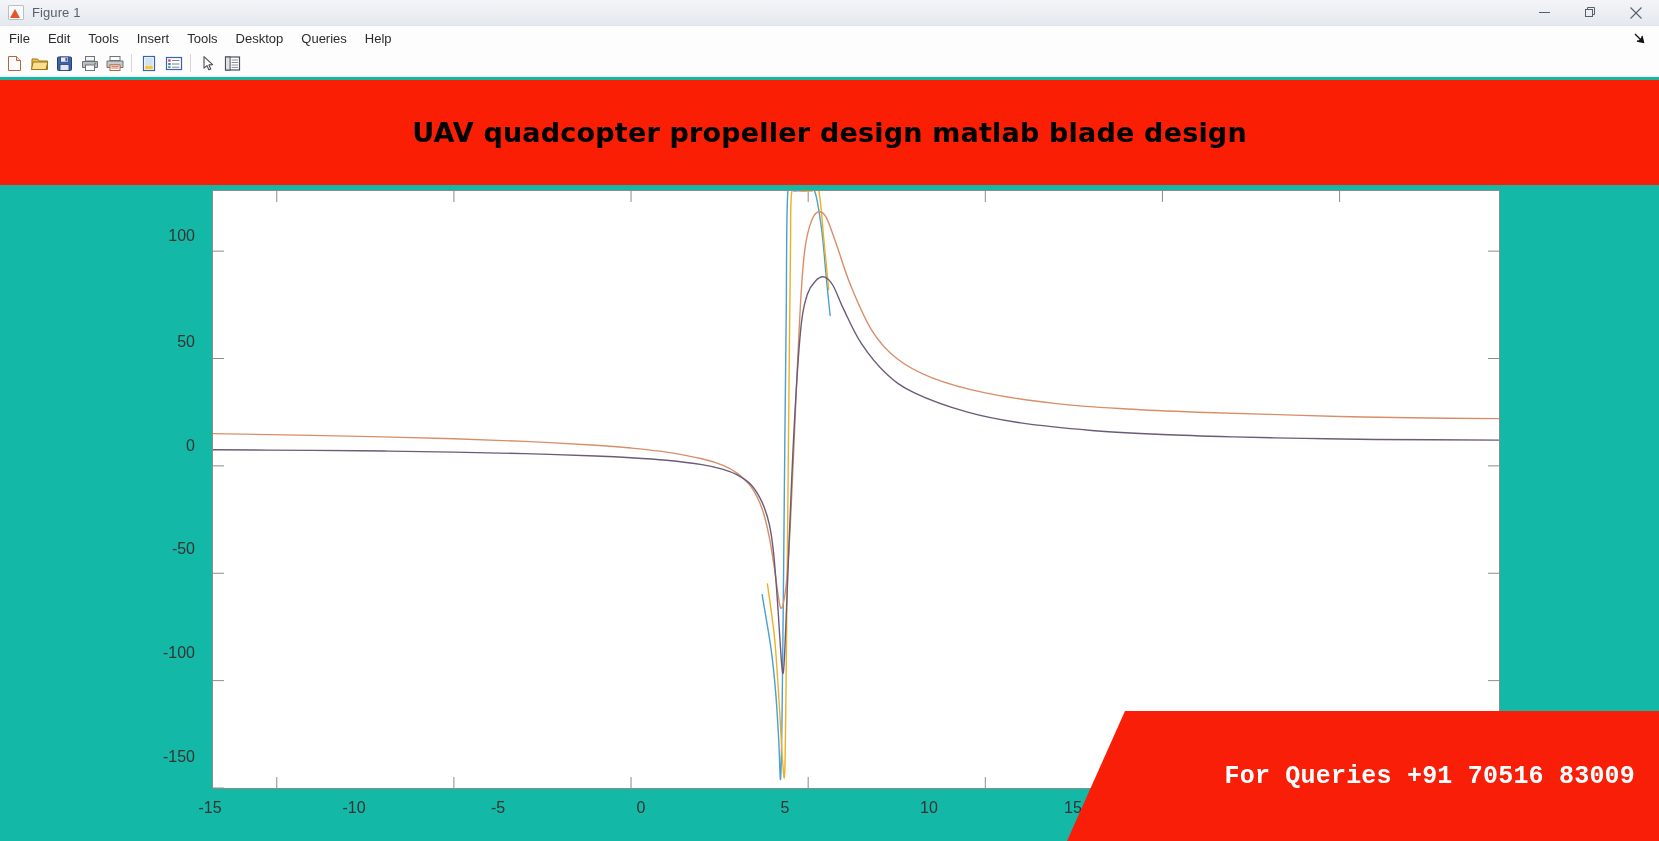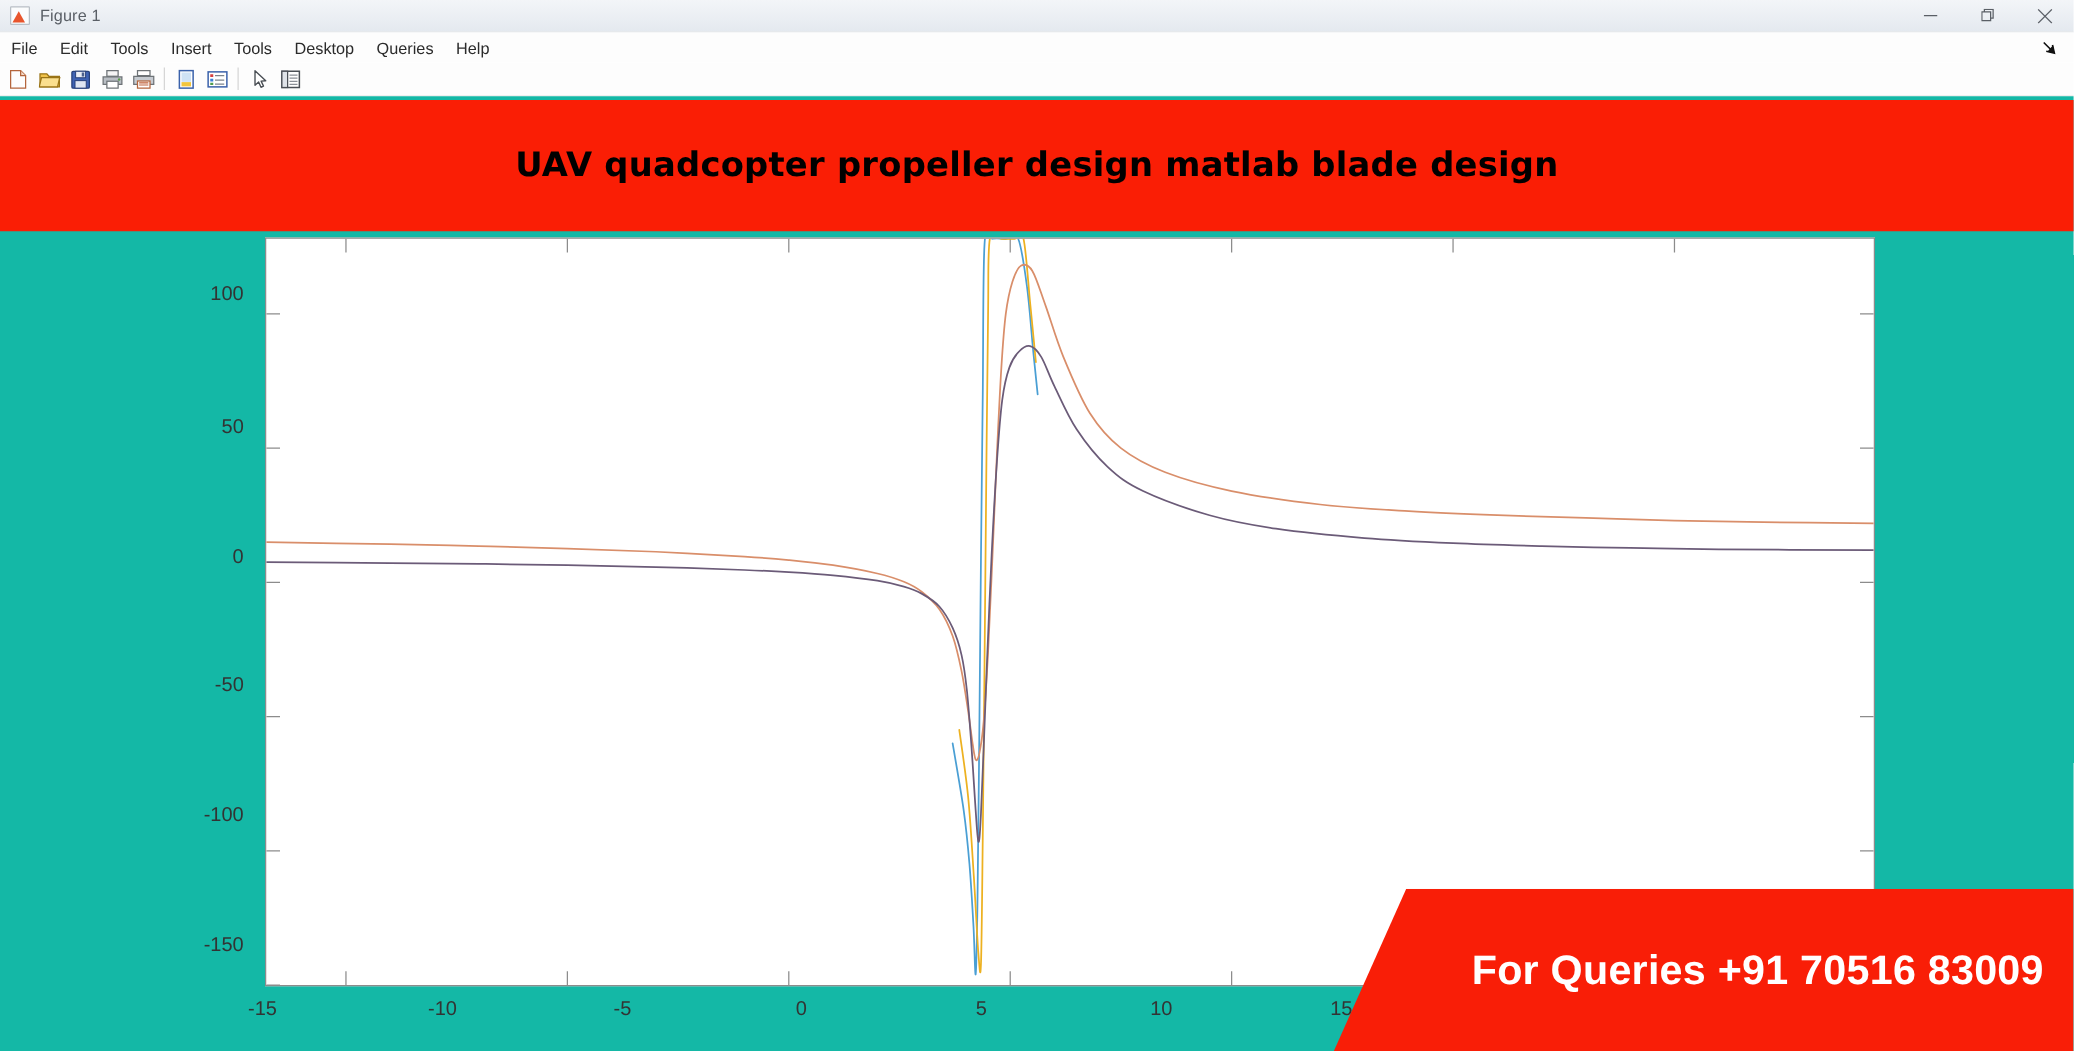--- a/index.html
+++ b/index.html
@@ -158,23 +158,23 @@
     background: #f91e07;
     z-index: 30;
     clip-path: polygon(58px 0, 592px 0, 592px 130px, 0 130px);
     display: flex; flex-direction: column;
     align-items: flex-end; justify-content: center;
     padding-right: 24px;
     gap: 4px;
   }
   .contact-line {
     color: #ffffff;
-    font-size: 33px;
+    font-size: 25px;
     font-weight: bold;
-    font-family: Liberation Sans, sans-serif;
+    font-family: Liberation Mono, monospace;
     letter-spacing: .2px;
     white-space: nowrap;
   }
 </style>
 </head>
 <body>
 
 <div id="app">
 
   <div class="titlebar">

